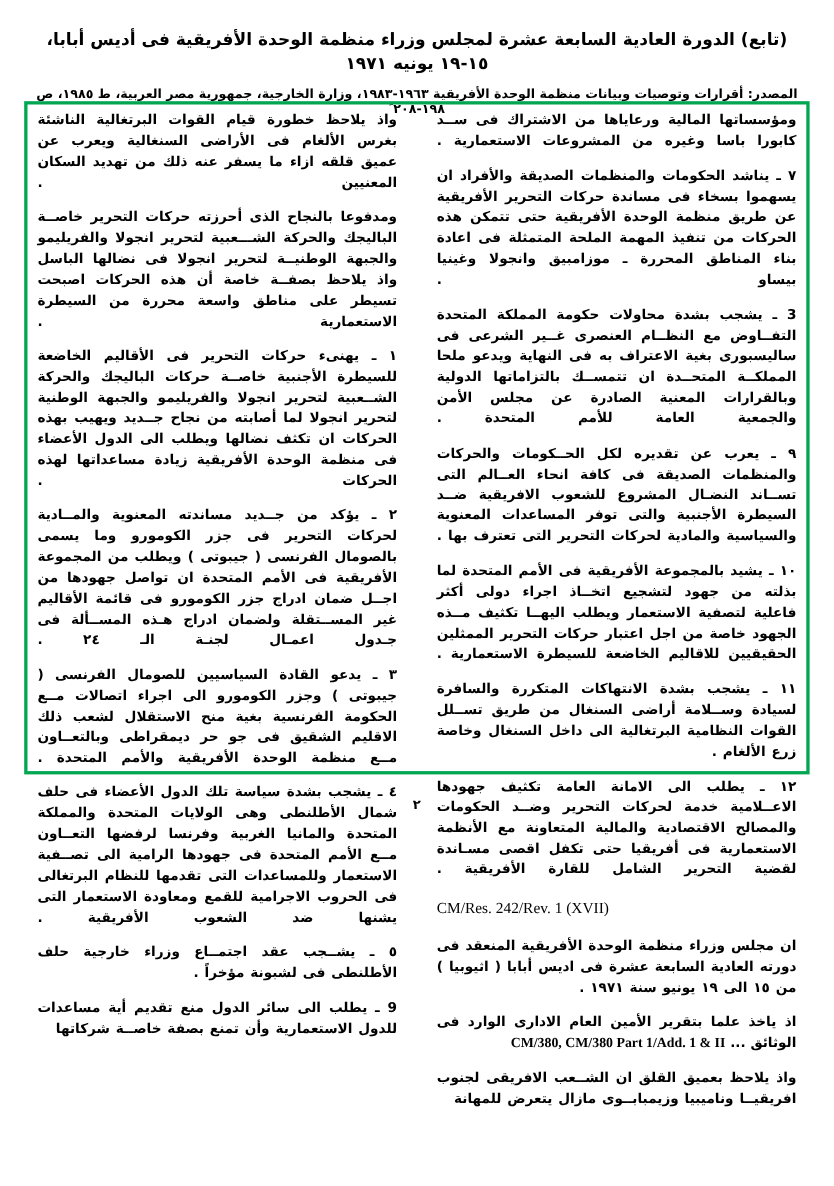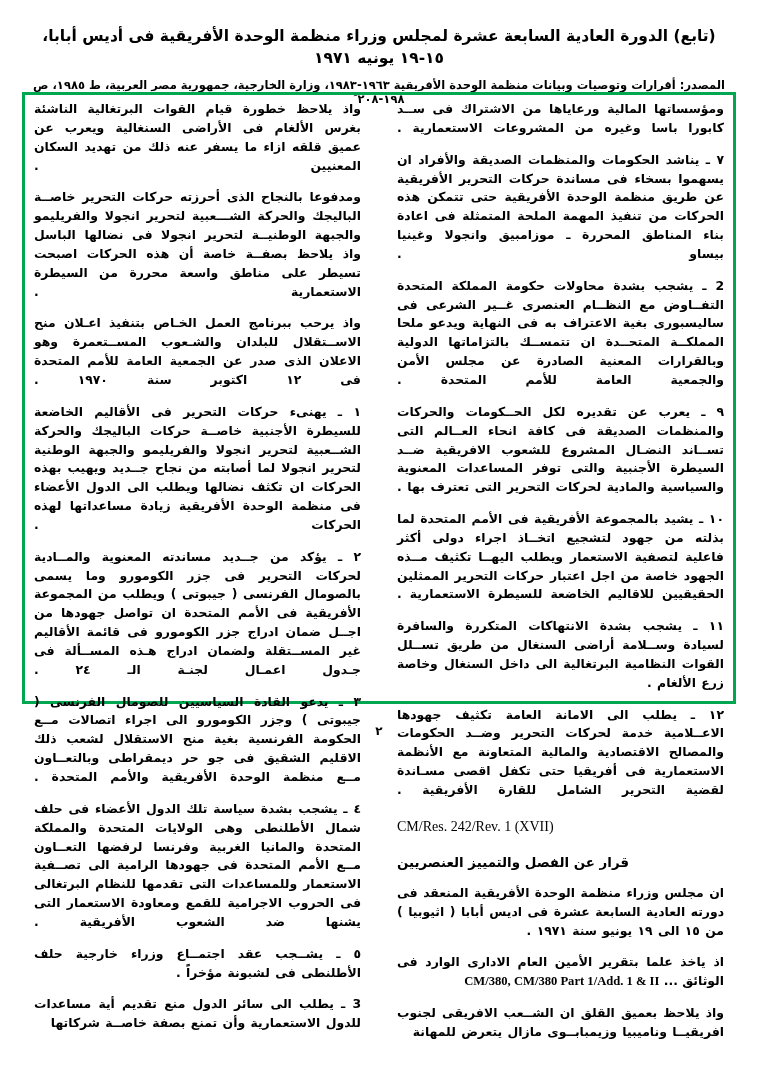--- a/index.html
+++ b/index.html
@@ -130,43 +130,41 @@
     <div class="header-source">المصدر: أقرارات وتوصيات وبيانات منظمة الوحدة الأفريقية ١٩٦٣-١٩٨٣، وزارة الخارجية، جمهورية مصر العربية، ط ١٩٨٥، ص ١٩٨-٢٠٨ ً</div>
   </div>
 
   <div class="frame"></div>
 
   <div class="columns">
 
     <div class="col">
       <p class="para">ومؤسساتها المالية ورعاياها من الاشتراك فى ســد كابورا باسا وغيره من المشروعات الاستعمارية .</p>
       <p class="para">٧ ـ يناشد الحكومات والمنظمات الصديقة والأفراد ان يسهموا بسخاء فى مساندة حركات التحرير الأفريقية عن طريق منظمة الوحدة الأفريقية حتى تتمكن هذه الحركات من تنفيذ المهمة الملحة المتمثلة فى اعادة بناء المناطق المحررة ـ موزامبيق وانجولا وغينيا بيساو .</p>
-      <p class="para">2 ـ يشجب بشدة محاولات حكومة المملكة المتحدة التفــاوض مع النظــام العنصرى غــير الشرعى فى ساليسبورى بغية الاعتراف به فى النهاية ويدعو ملحا المملكــة المتحــدة ان تتمســك بالتزاماتها الدولية وبالقرارات المعنية الصادرة عن مجلس الأمن والجمعية العامة للأمم المتحدة .</p>
+      <p class="para">3 ـ يشجب بشدة محاولات حكومة المملكة المتحدة التفــاوض مع النظــام العنصرى غــير الشرعى فى ساليسبورى بغية الاعتراف به فى النهاية ويدعو ملحا المملكــة المتحــدة ان تتمســك بالتزاماتها الدولية وبالقرارات المعنية الصادرة عن مجلس الأمن والجمعية العامة للأمم المتحدة .</p>
       <p class="para">٩ ـ يعرب عن تقديره لكل الحــكومات والحركات والمنظمات الصديقة فى كافة انحاء العــالم التى تســاند النضـال المشروع للشعوب الافريقية ضــد السيطرة الأجنبية والتى توفر المساعدات المعنوية والسياسية والمادية لحركات التحرير التى تعترف بها .</p>
       <p class="para">١٠ ـ يشيد بالمجموعة الأفريقية فى الأمم المتحدة لما بذلته من جهود لتشجيع اتخــاذ اجراء دولى أكثر فاعلية لتصفية الاستعمار ويطلب اليهــا تكثيف مــذه الجهود خاصة من اجل اعتبار حركات التحرير الممثلين الحقيقيين للاقاليم الخاضعة للسيطرة الاستعمارية .</p>
       <p class="para last-right">١١ ـ يشجب بشدة الانتهاكات المتكررة والسافرة لسيادة وســلامة أراضى السنغال من طريق تســلل القوات النظامية البرتغالية الى داخل السنغال وخاصة زرع الألغام .</p>
       <p class="para">١٢ ـ يطلب الى الامانة العامة تكثيف جهودها الاعــلامية خدمة لحركات التحرير وضــد الحكومات والمصالح الاقتصادية والمالية المتعاونة مع الأنظمة الاستعمارية فى أفريقيا حتى تكفل اقصى مسـاندة لقضية التحرير الشامل للقارة الأفريقية .</p>
       <p class="res-line">CM/Res. 242/Rev. 1 (XVII)</p>
-      <p class="heading">قرار عن الفصل والتمييز العنصريين</p>
       <p class="para last-right">ان مجلس وزراء منظمة الوحدة الأفريقية المنعقد فى دورته العادية السابعة عشرة فى اديس أبابا ( اثيوبيا ) من ١٥ الى ١٩ يونيو سنة ١٩٧١ .</p>
       <p class="mixed">
         <span>اذ ياخذ علما بتقرير الأمين العام الادارى الوارد فى الوثائق ...</span>
         <span class="lat">CM/380, CM/380 Part 1/Add. 1 &amp; II</span>
       </p>
       <p class="para last-right">واذ يلاحظ بعميق القلق ان الشــعب الافريقى لجنوب افريقيــا وناميبيا وزيمبابــوى مازال يتعرض للمهانة</p>
     </div>
 
     <div class="col">
       <p class="para">واذ يلاحظ خطورة قيام القوات البرتغالية الناشئة بغرس الألغام فى الأراضى السنغالية ويعرب عن عميق قلقه ازاء ما يسفر عنه ذلك من تهديد السكان المعنيين .</p>
       <p class="para">ومدفوعا بالنجاح الذى أحرزته حركات التحرير خاصــة الباليجك والحركة الشـــعبية لتحرير انجولا والفريليمو والجبهة الوطنيــة لتحرير انجولا فى نضالها الباسل واذ يلاحظ بصفــة خاصة أن هذه الحركات اصبحت تسيطر على مناطق واسعة محررة من السيطرة الاستعمارية .</p>
-      <p class="para">واذ يرحب ببرنامج العمل الخـاص بتنفيذ اعـلان منح الاســتقلال للبلدان والشـعوب المســتعمرة وهو الاعلان الذى صدر عن الجمعية العامة للأمم المتحدة فى ١٢ اكتوبر سنة ١٩٧٠ .</p>
       <p class="para">١ ـ يهنىء حركات التحرير فى الأقاليم الخاضعة للسيطرة الأجنبية خاصــة حركات الباليجك والحركة الشــعبية لتحرير انجولا والفريليمو والجبهة الوطنية لتحرير انجولا لما أصابته من نجاح جــديد ويهيب بهذه الحركات ان تكثف نضالها ويطلب الى الدول الأعضاء فى منظمة الوحدة الأفريقية زيادة مساعداتها لهذه الحركات .</p>
       <p class="para">٢ ـ يؤكد من جــديد مساندته المعنوية والمــادية لحركات التحرير فى جزر الكومورو وما يسمى بالصومال الفرنسى ( جيبوتى ) ويطلب من المجموعة الأفريقية فى الأمم المتحدة ان تواصل جهودها من اجــل ضمان ادراج جزر الكومورو فى قائمة الأقاليم غير المســتقلة ولضمان ادراج هـذه المســألة فى جـدول اعمـال لجنـة الـ ٢٤ .</p>
       <p class="para">٣ ـ يدعو القادة السياسيين للصومال الفرنسى ( جيبوتى ) وجزر الكومورو الى اجراء اتصالات مــع الحكومة الفرنسية بغية منح الاستقلال لشعب ذلك الاقليم الشقيق فى جو حر ديمقراطى وبالتعــاون مــع منظمة الوحدة الأفريقية والأمم المتحدة .</p>
       <p class="para">٤ ـ يشجب بشدة سياسة تلك الدول الأعضاء فى حلف شمال الأطلنطى وهى الولايات المتحدة والمملكة المتحدة والمانيا الغربية وفرنسا لرفضها التعــاون مــع الأمم المتحدة فى جهودها الرامية الى تصــفية الاستعمار وللمساعدات التى تقدمها للنظام البرتغالى فى الحروب الاجرامية للقمع ومعاودة الاستعمار التى يشنها ضد الشعوب الأفريقية .</p>
       <p class="para last-right">٥ ـ يشــجب عقد اجتمــاع وزراء خارجية حلف الأطلنطى فى لشبونة مؤخراً .</p>
-      <p class="para last-right">3 ـ يطلب الى سائر الدول منع تقديم أية مساعدات للدول الاستعمارية وأن تمنع بصفة خاصــة شركاتها</p>
+      <p class="para last-right">9 ـ يطلب الى سائر الدول منع تقديم أية مساعدات للدول الاستعمارية وأن تمنع بصفة خاصــة شركاتها</p>
     </div>
 
   </div>
 
   <div class="page-number">٢</div>
 </div>
 
 </body></html>

